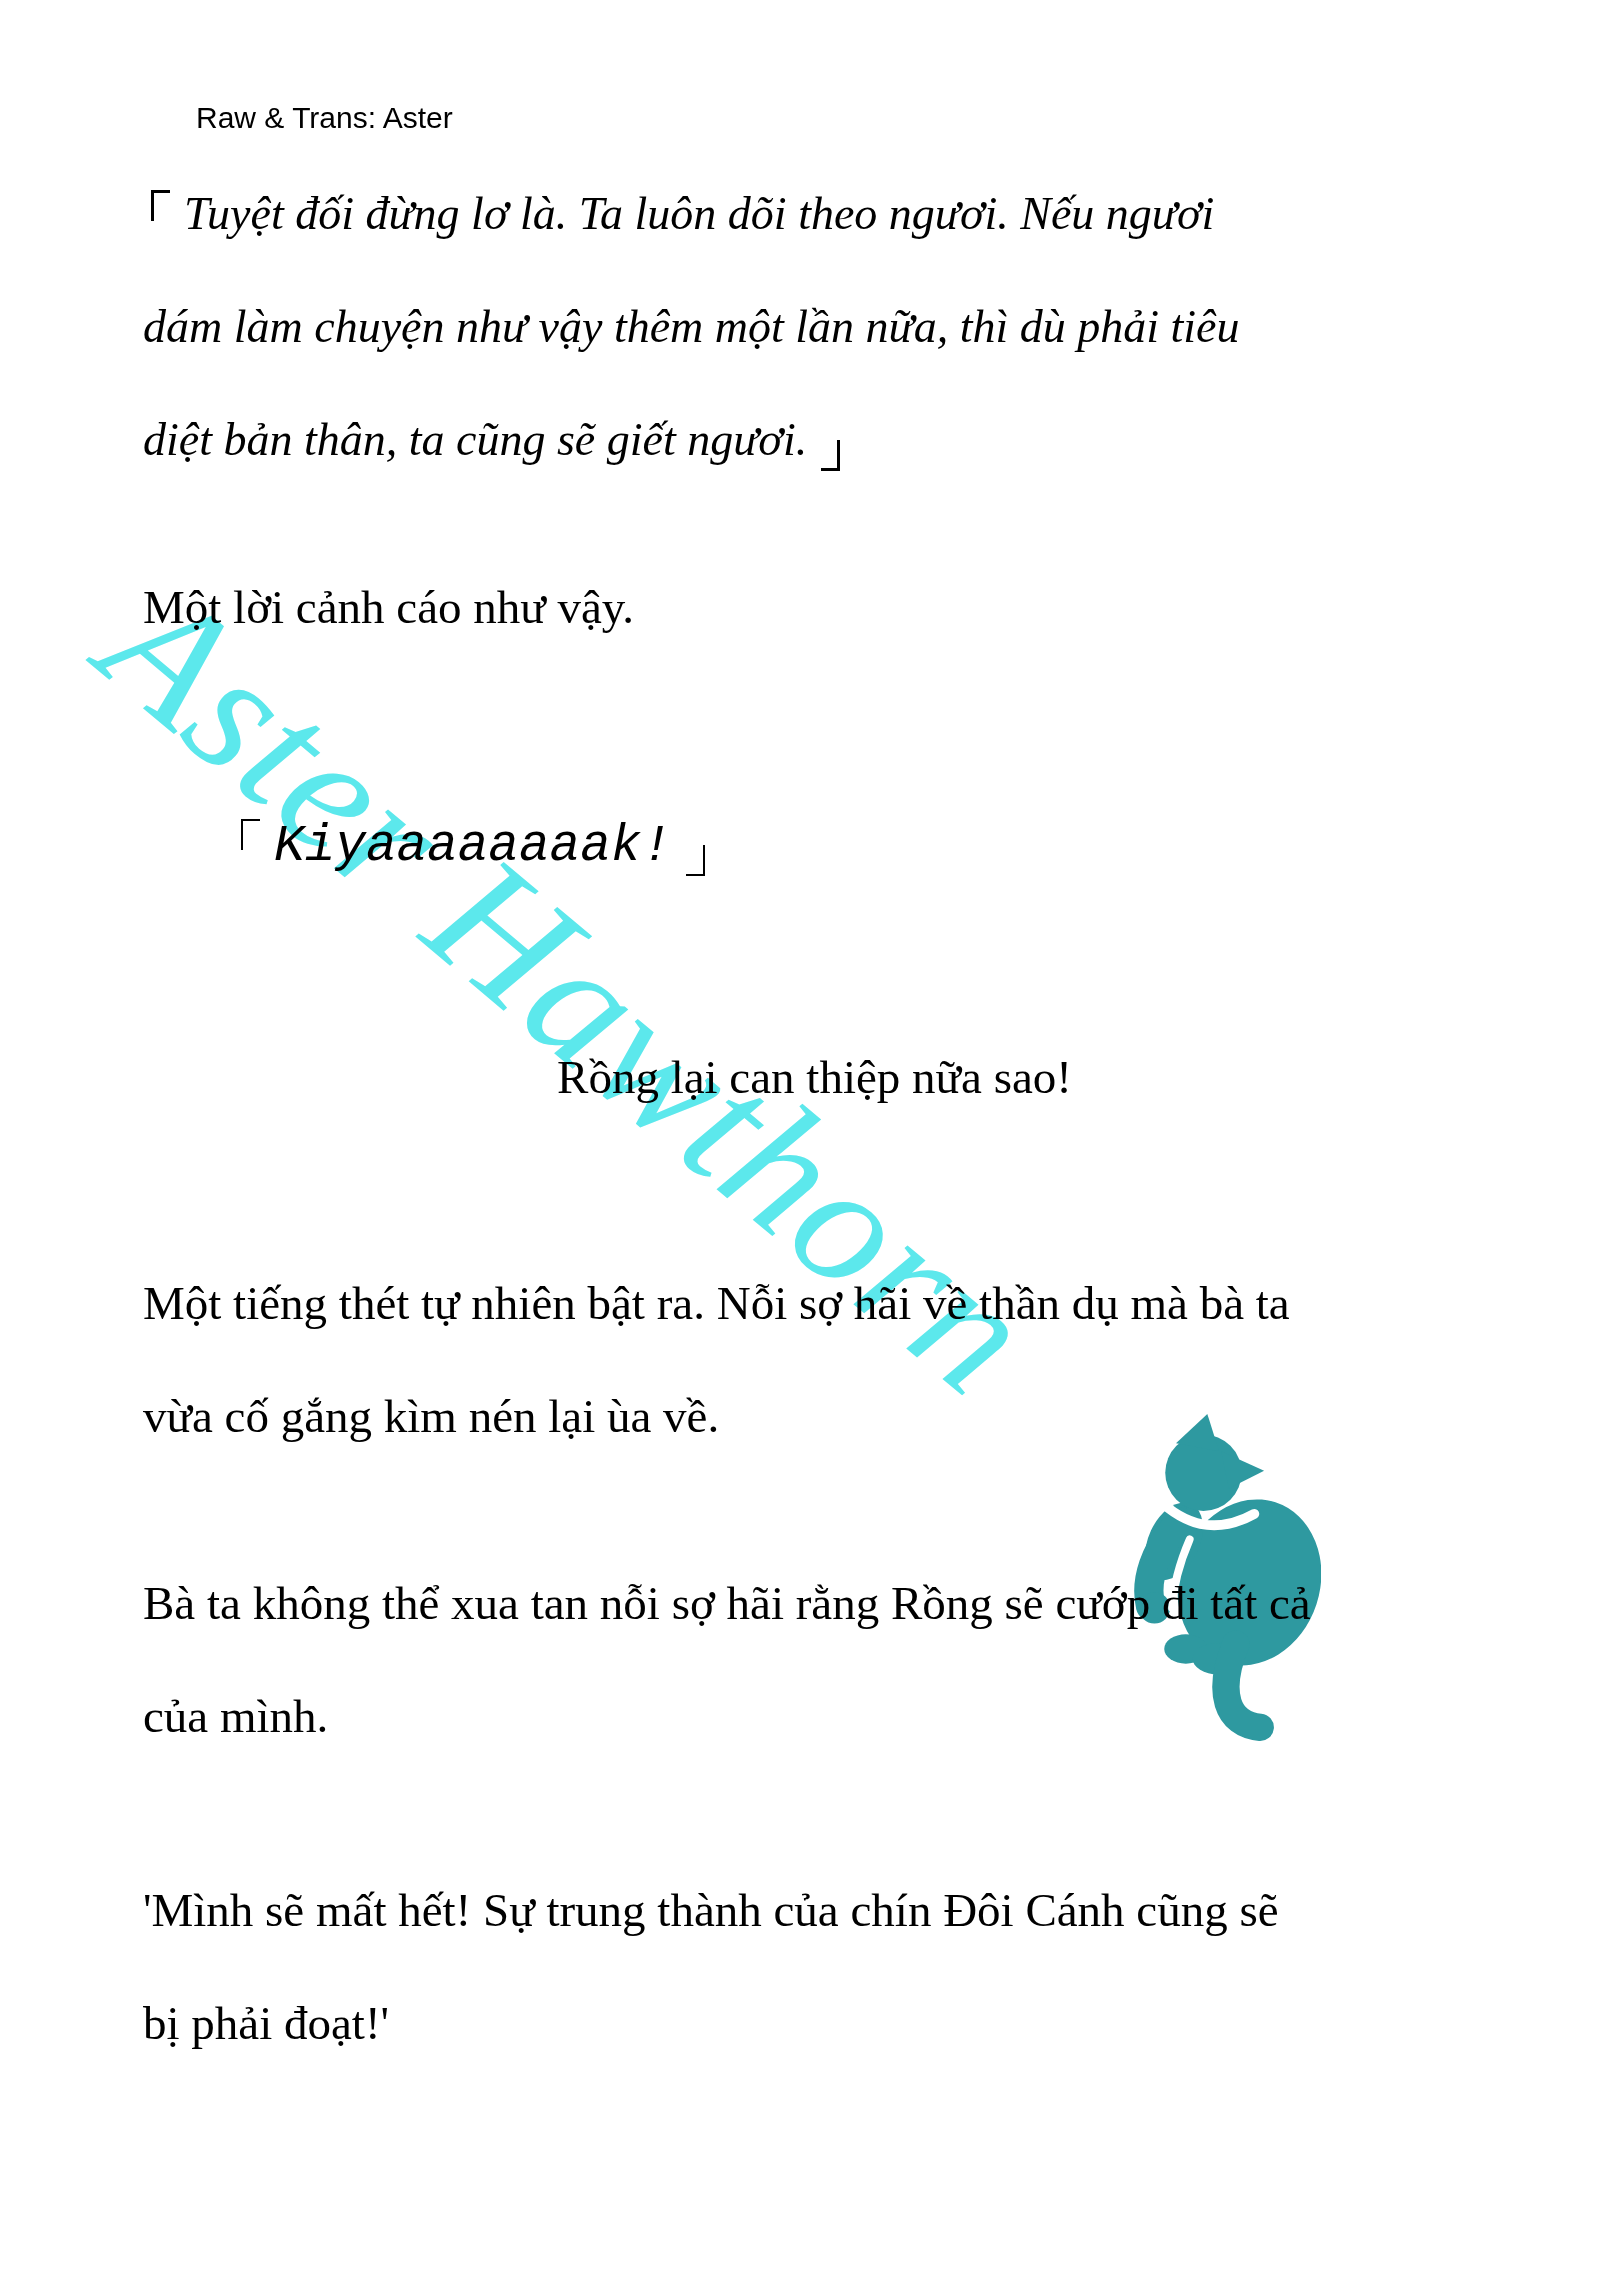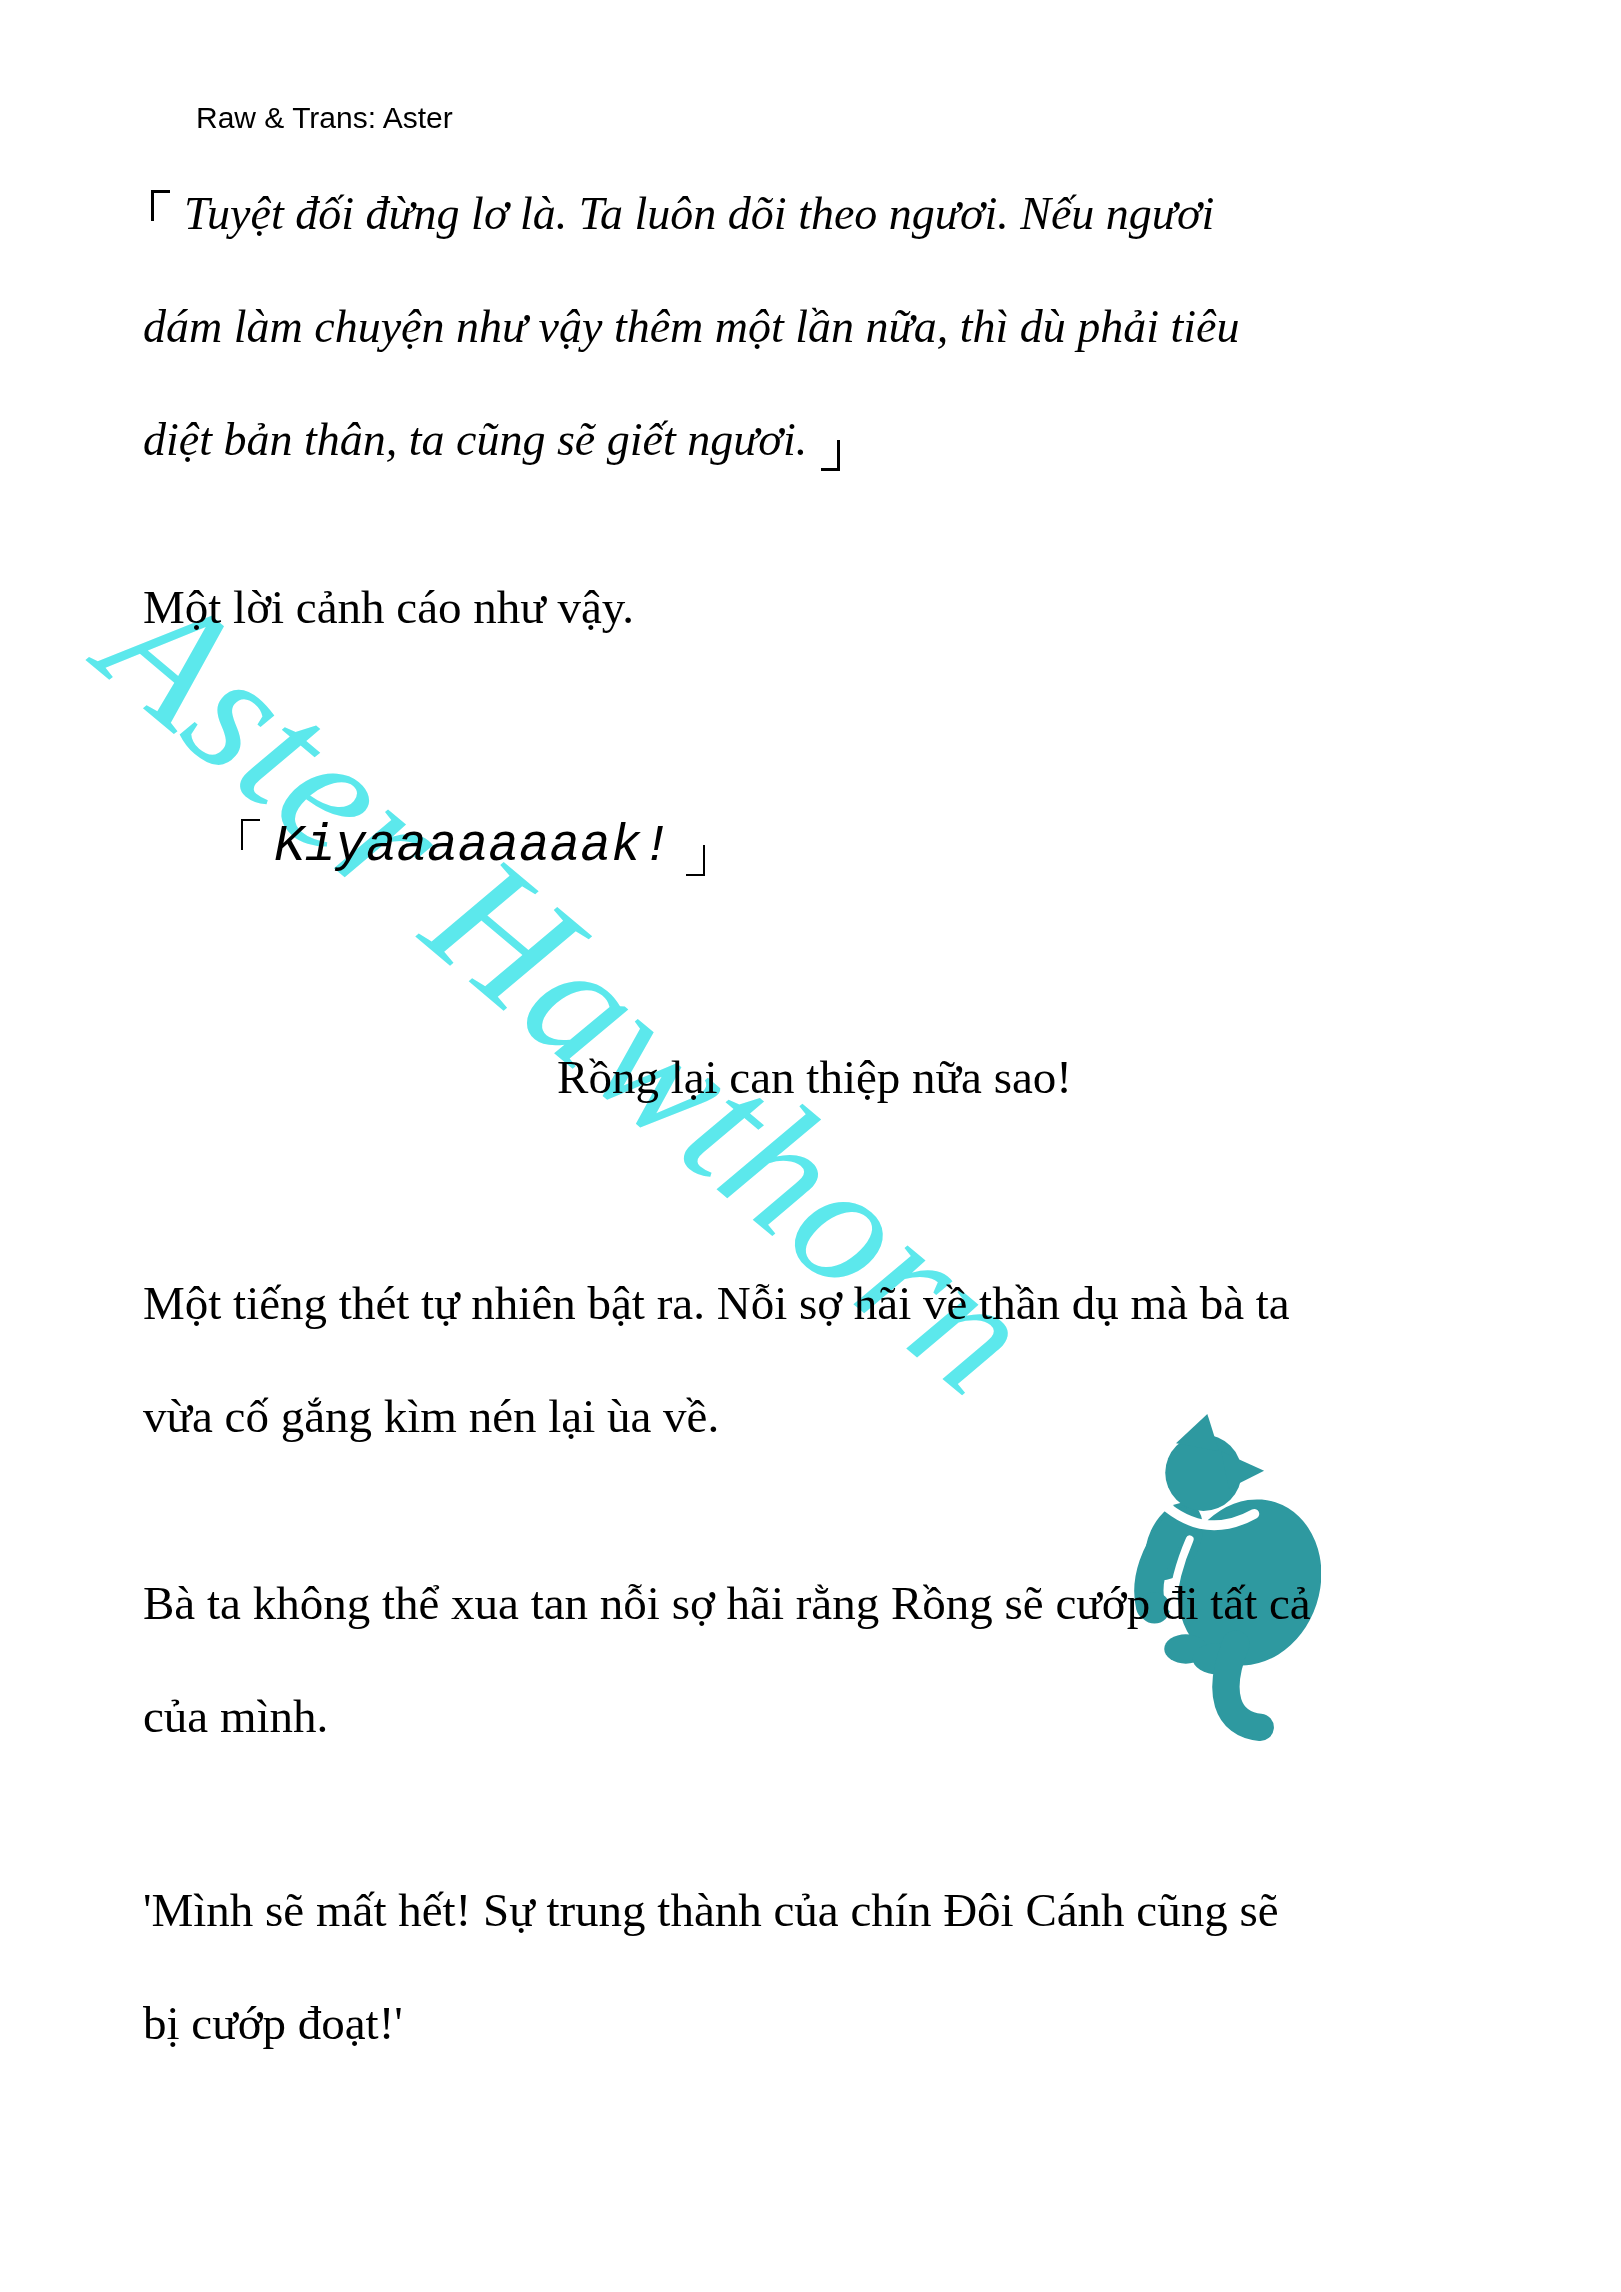--- a/index.html
+++ b/index.html
@@ -90,16 +90,16 @@
 
   <div class="para" id="p4">Rồng lại can thiệp nữa sao!</div>
 
   <div class="para" id="p5">Một tiếng thét tự nhiên bật ra. Nỗi sợ hãi về thần dụ mà bà ta
 vừa cố gắng kìm nén lại ùa về.</div>
 
   <div class="para" id="p6">Bà ta không thể xua tan nỗi sợ hãi rằng Rồng sẽ cướp đi tất cả
 của mình.</div>
 
   <div class="para" id="p7">'Mình sẽ mất hết! Sự trung thành của chín Đôi Cánh cũng sẽ
-bị cướp đoạt!'</div>
+bị phải đoạt!'</div>
 
 </div>
 
 
 </body></html>

